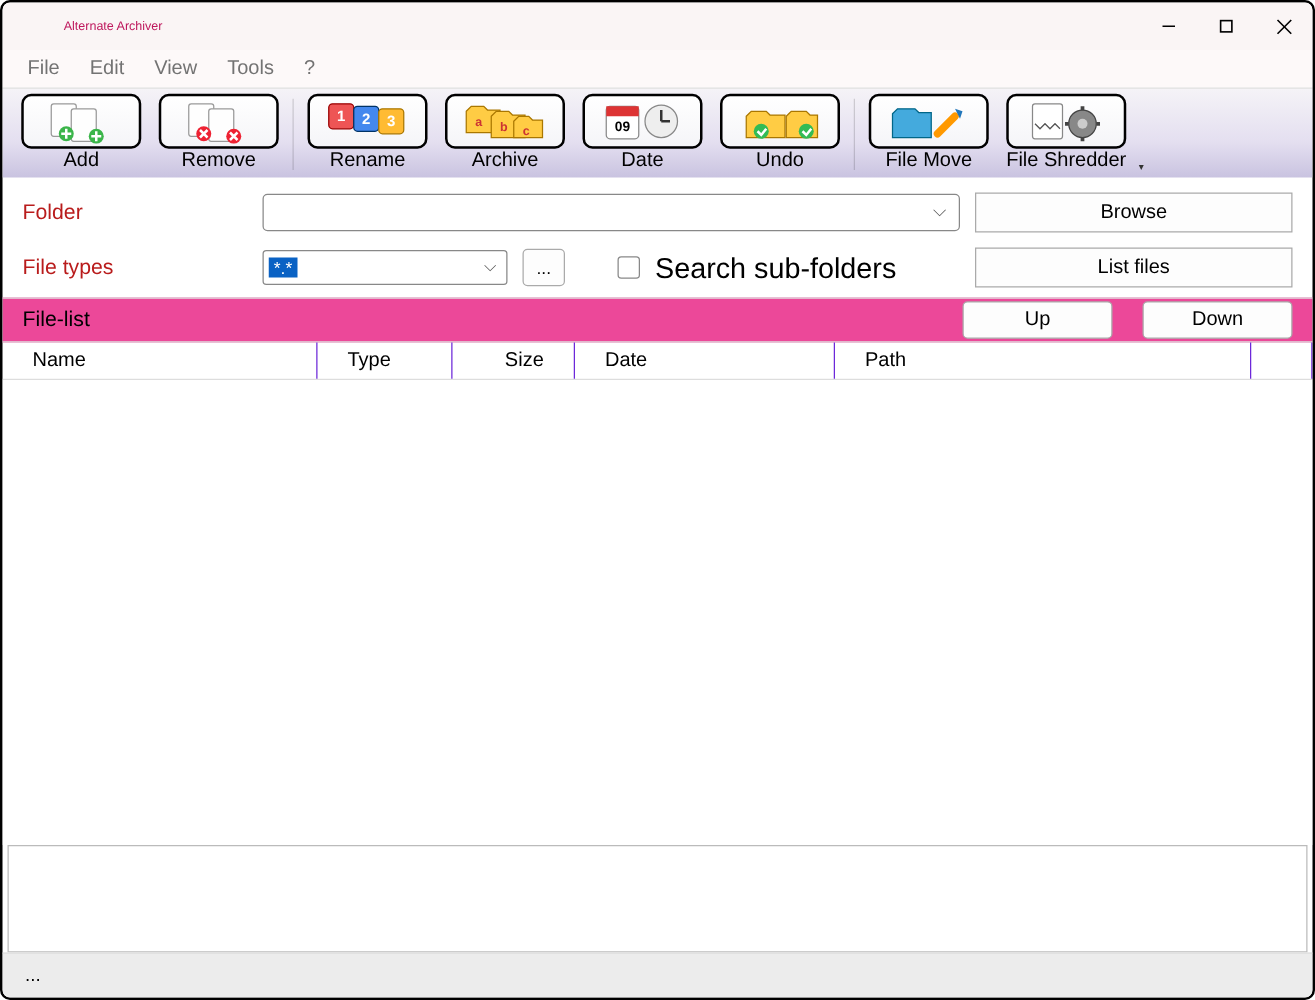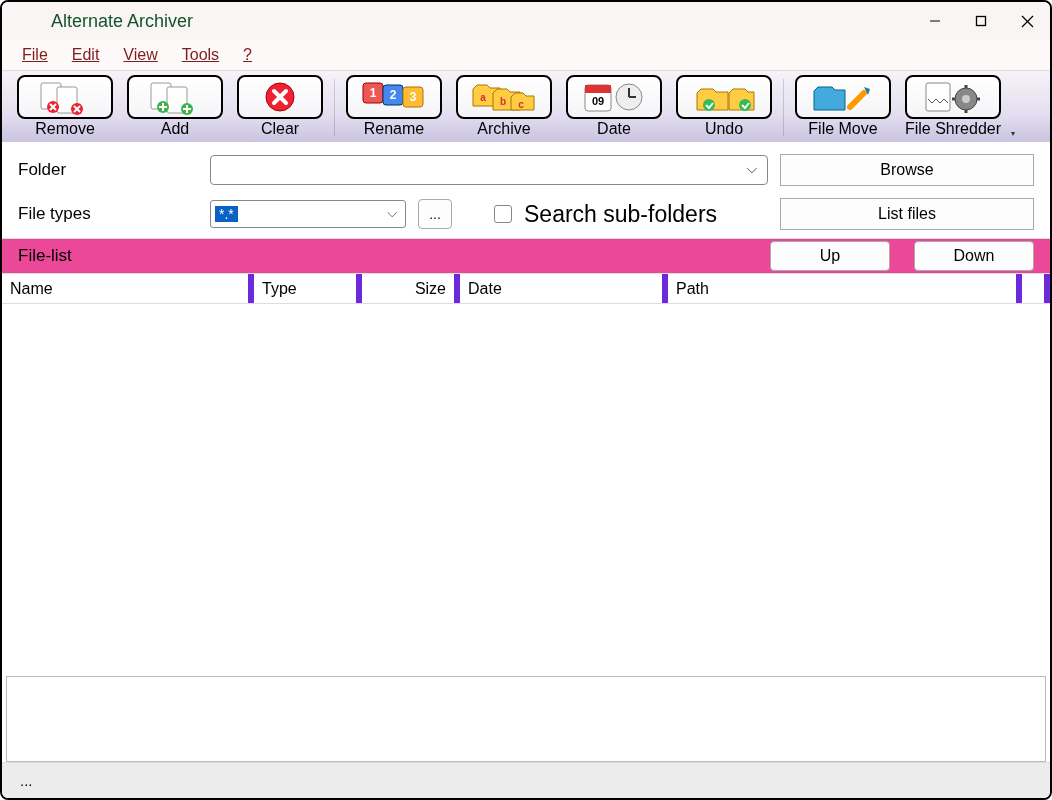--- a/index.html
+++ b/index.html
@@ -20,40 +20,39 @@
   display: flex;
   align-items: center;
   padding: 0 0 0 10px;
   background: #faf5f5;
 }
 .titlebar .app-icon {
   width: 18px; height: 18px;
   margin-right: 8px;
   display: flex; align-items: center; justify-content: flex-end; padding-left: 31px;
 }
-.titlebar .title { font-size: 18px; color: #14532d; }
+.titlebar .title { font-size: 10px; color: #be185d; }
 .titlebar .spacer { flex: 1; }
 .titlebar .win-btn {
   width: 46px; height: 38px;
   display: flex; align-items: center; justify-content: center;
   font-size: 14px;
 }
 .menubar {
   height: 30px;
   display: flex;
   align-items: center;
   padding: 0 8px;
   gap: 0;
   background: #fdf9f9;
 }
 .menubar .menu-item {
   padding: 4px 12px;
   font-size: 16px;
-  color: #7f1d1d;
-  text-decoration: underline;
+  color: #737373;
 }
 .toolbar {
   height: 72px;
   display: flex;
   align-items: stretch;
   background: linear-gradient(to bottom, #f5f3f7 0%, #e4dff0 60%, #c9c3e0 100%);
   border-top: 1px solid #ddd;
   padding: 2px 8px 0 8px;
 }
 .toolbar .tb-btn {
@@ -93,21 +92,21 @@
   font-size: 8px;
   color: #333;
 }
 .controls {
   padding: 12px 16px 8px 16px;
   display: flex;
   flex-direction: column;
   gap: 12px;
 }
 .row { display: flex; align-items: center; gap: 12px; }
-.row .lbl { width: 180px; font-size: 17px; color: #000000; }
+.row .lbl { width: 180px; font-size: 17px; color: #b91c1c; }
 .folder-select {
   flex: 1;
   height: 30px;
   border: 1px solid #888;
   border-radius: 4px;
   position: relative;
   background: #fff;
 }
 .folder-select::after {
   content: "⌵";
@@ -182,25 +181,25 @@
   margin-left: 24px;
 }
 .table-head {
   height: 30px;
   display: flex;
   border-bottom: 1px solid #ddd;
   font-size: 16px;
   align-items: center;
 }
 .table-head .col {
-  border-right: 6px solid #6d28d9;
+  border-right: 1px solid #6d28d9;
   height: 100%;
   display: flex;
   align-items: center;
-  padding: 0 8px;
+  padding: 0 24px;
 }
 .col-name { width: 252px; }
 .col-type { width: 108px; }
 .col-size { width: 98px; justify-content: flex-end; }
 .col-date { width: 208px; }
 .col-path { flex: 1; border-right: 1px solid #ddd; text-align: right; }
 .col-end { width: 28px; border-right: none; }
 .table-body {
   flex: 1;
   background: #fff;
@@ -260,49 +259,40 @@
   <div class="menu-item">Tools</div>
   <div class="menu-item">?</div>
 </div>
 
 <div class="toolbar">
   <div class="tb-btn">
     <div class="icon-box">
       <svg width="60" height="36" viewBox="0 0 60 36">
         <rect x="6" y="4" width="20" height="26" rx="2" fill="#fefefe" stroke="#999"></rect>
         <rect x="22" y="8" width="20" height="26" rx="2" fill="#fefefe" stroke="#999"></rect>
+        <circle cx="18" cy="28" r="6" fill="#3bb54a"></circle>
+          <path d="M18 24v8M14 28h8" stroke="#fff" stroke-width="2"></path>
+        <circle cx="42" cy="30" r="6" fill="#3bb54a"></circle>
+          <path d="M42 26v8M38 30h8" stroke="#fff" stroke-width="2"></path>
+      </svg>
+    </div>
+    <div class="label">Add</div>
+  </div>
+  <div class="tb-btn">
+    <div class="icon-box">
+      <svg width="60" height="36" viewBox="0 0 60 36">
+        <rect x="6" y="4" width="20" height="26" rx="2" fill="#fefefe" stroke="#999"></rect>
+        <rect x="22" y="8" width="20" height="26" rx="2" fill="#fefefe" stroke="#999"></rect>
         <circle cx="18" cy="28" r="6" fill="#e23"></circle>
           <path d="M15 25l6 6M21 25l-6 6" stroke="#fff" stroke-width="2"></path>
         <circle cx="42" cy="30" r="6" fill="#e23"></circle>
           <path d="M39 27l6 6M45 27l-6 6" stroke="#fff" stroke-width="2"></path>
       </svg>
     </div>
     <div class="label">Remove</div>
-  </div>
-  <div class="tb-btn">
-    <div class="icon-box">
-      <svg width="60" height="36" viewBox="0 0 60 36">
-        <rect x="6" y="4" width="20" height="26" rx="2" fill="#fefefe" stroke="#999"></rect>
-        <rect x="22" y="8" width="20" height="26" rx="2" fill="#fefefe" stroke="#999"></rect>
-        <circle cx="18" cy="28" r="6" fill="#3bb54a"></circle>
-          <path d="M18 24v8M14 28h8" stroke="#fff" stroke-width="2"></path>
-        <circle cx="42" cy="30" r="6" fill="#3bb54a"></circle>
-          <path d="M42 26v8M38 30h8" stroke="#fff" stroke-width="2"></path>
-      </svg>
-    </div>
-    <div class="label">Add</div>
-  </div>
-  <div class="tb-btn" style="width:100px">
-    <div class="icon-box" style="width:86px">
-      <svg width="36" height="36" viewBox="0 0 36 36">
-        <circle cx="18" cy="18" r="14" fill="#e23" stroke="#a00" stroke-width="1"></circle>
-        <path d="M12 12l12 12M24 12l-12 12" stroke="#fff" stroke-width="4" stroke-linecap="round"></path>
-      </svg>
-    </div>
-    <div class="label">Clear</div>
   </div>
   <div class="sep"></div>
   <div class="tb-btn">
     <div class="icon-box">
       <svg width="70" height="36" viewBox="0 0 70 36">
         <rect x="4" y="4" width="20" height="20" rx="3" fill="#e55" stroke="#900"></rect>
           <text x="14" y="18" font-size="12" text-anchor="middle" fill="#fff" font-weight="bold">1</text>
         <rect x="24" y="6" width="20" height="20" rx="3" fill="#48e" stroke="#036"></rect>
           <text x="34" y="20" font-size="12" text-anchor="middle" fill="#fff" font-weight="bold">2</text>
         <rect x="44" y="8" width="20" height="20" rx="3" fill="#fb3" stroke="#a70"></rect>

